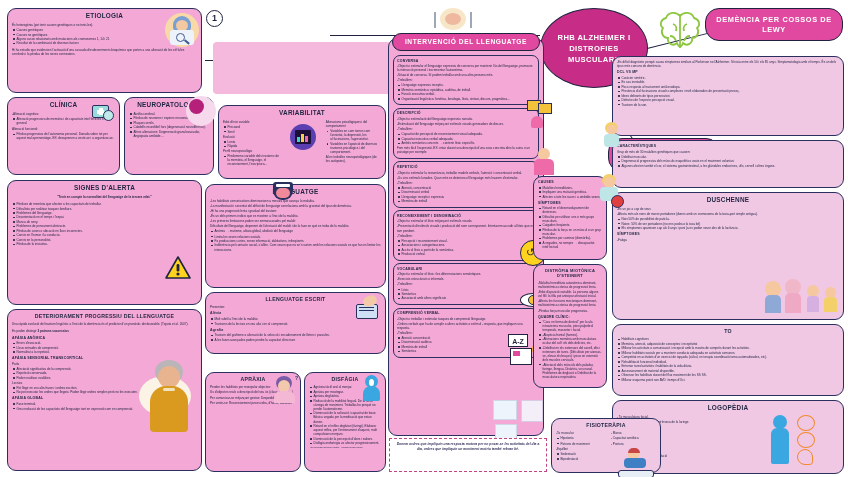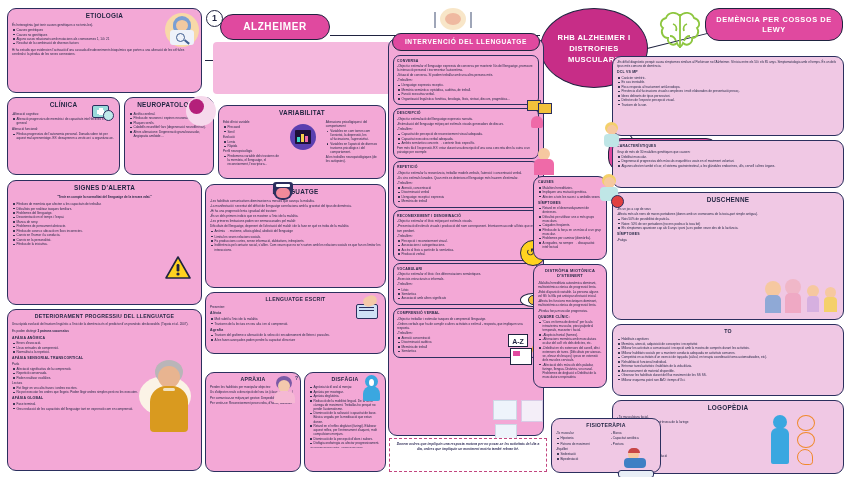--- a/index.html
+++ b/index.html
@@ -116,21 +116,20 @@
 
 <div id="canvas">
 
   <div class="line" style="left:330px;top:35px;width:210px;"></div>
   <div class="line" style="left:647px;top:48px;width:80px;transform:rotate(-14deg);"></div>
   <div class="line" style="left:613px;top:110px;width:62px;transform:rotate(55deg);"></div>
   <div class="line" style="left:205px;top:60px;width:14px;"></div>
 
   <div class="numbadge" style="left:206px;top:10px;">1</div>
 
-  <div class="pill big" style="left:220px;top:14px;width:110px;height:26px;">ALZHEIMER</div>
 
   <div class="circle" style="left:540px;top:8px;width:108px;height:80px;padding:0 7px;">RHB ALZHEIMER I DISTROFIES MUSCULARS</div>
 
   <svg class="ill" style="left:655px;top:8px;width:50px;height:45px;" viewBox="0 0 50 45">
     <g fill="none" stroke="#8dc63f" stroke-width="1.8">
       <path d="M25 6 V40"></path>
       <path d="M25 8c-4-5-12-4-14 2-5 1-7 7-3 10-3 4 0 10 5 10-1 5 5 9 9 5 1 3 3 4 3 4"></path>
       <path d="M25 8c4-5 12-4 14 2 5 1 7 7 3 10 3 4 0 10-5 10 1 5-5 9-9 5-1 3-3 4-3 4"></path>
       <path d="M18 16c3 1 4 4 3 7M32 16c-3 1-4 4-3 7M15 28c3 0 5 2 6 5M35 28c-3 0-5 2-6 5"></path>
     </g>

